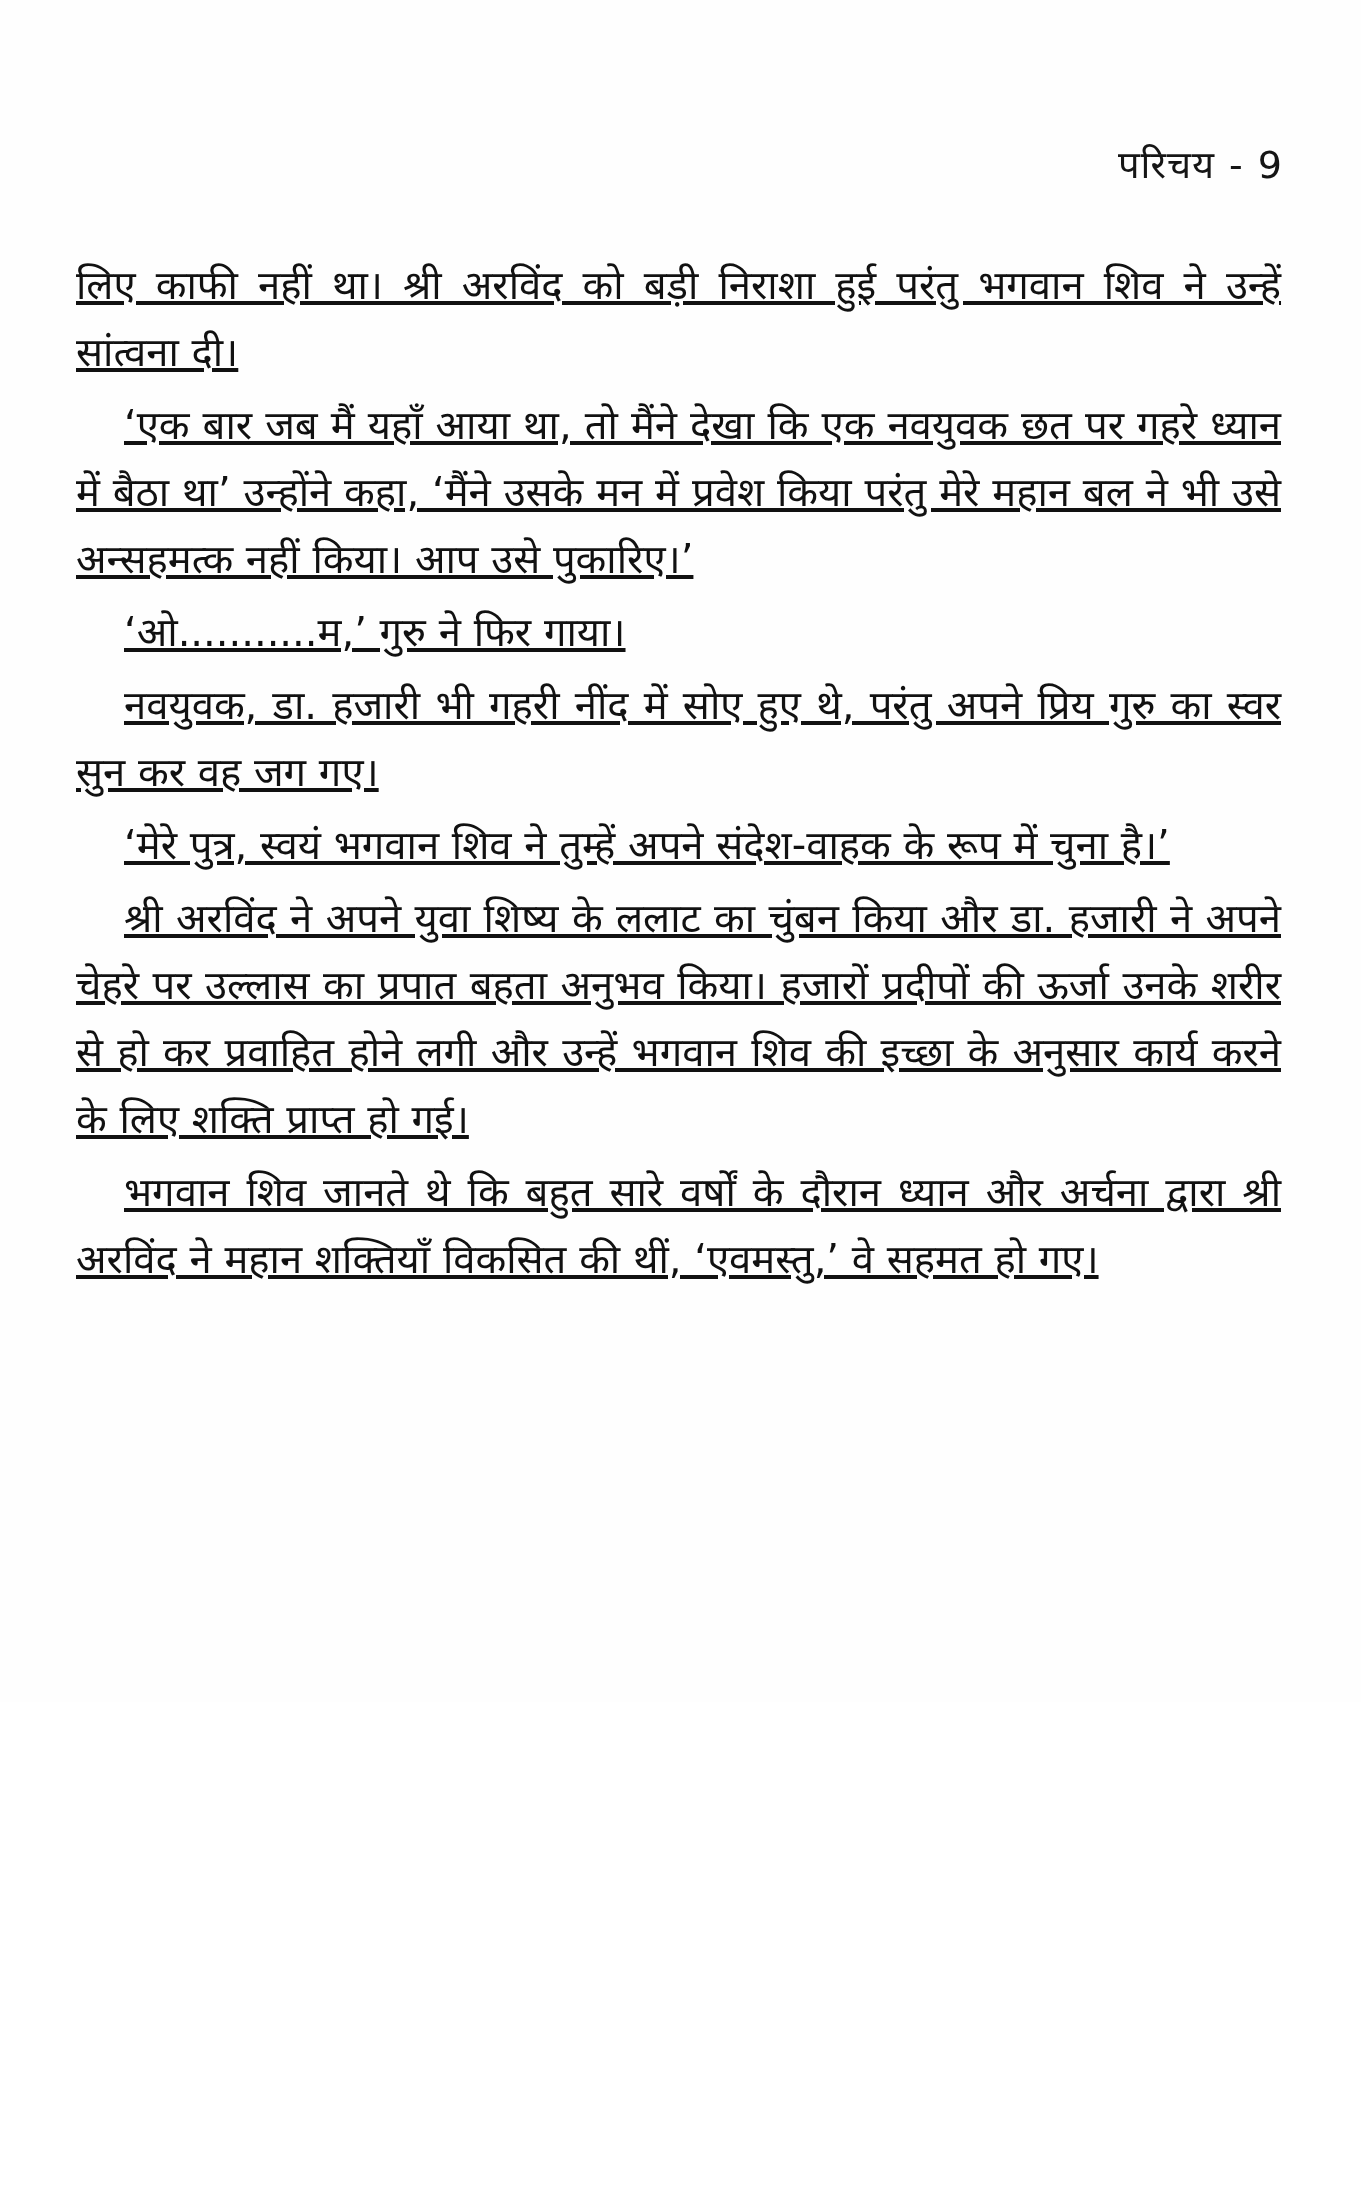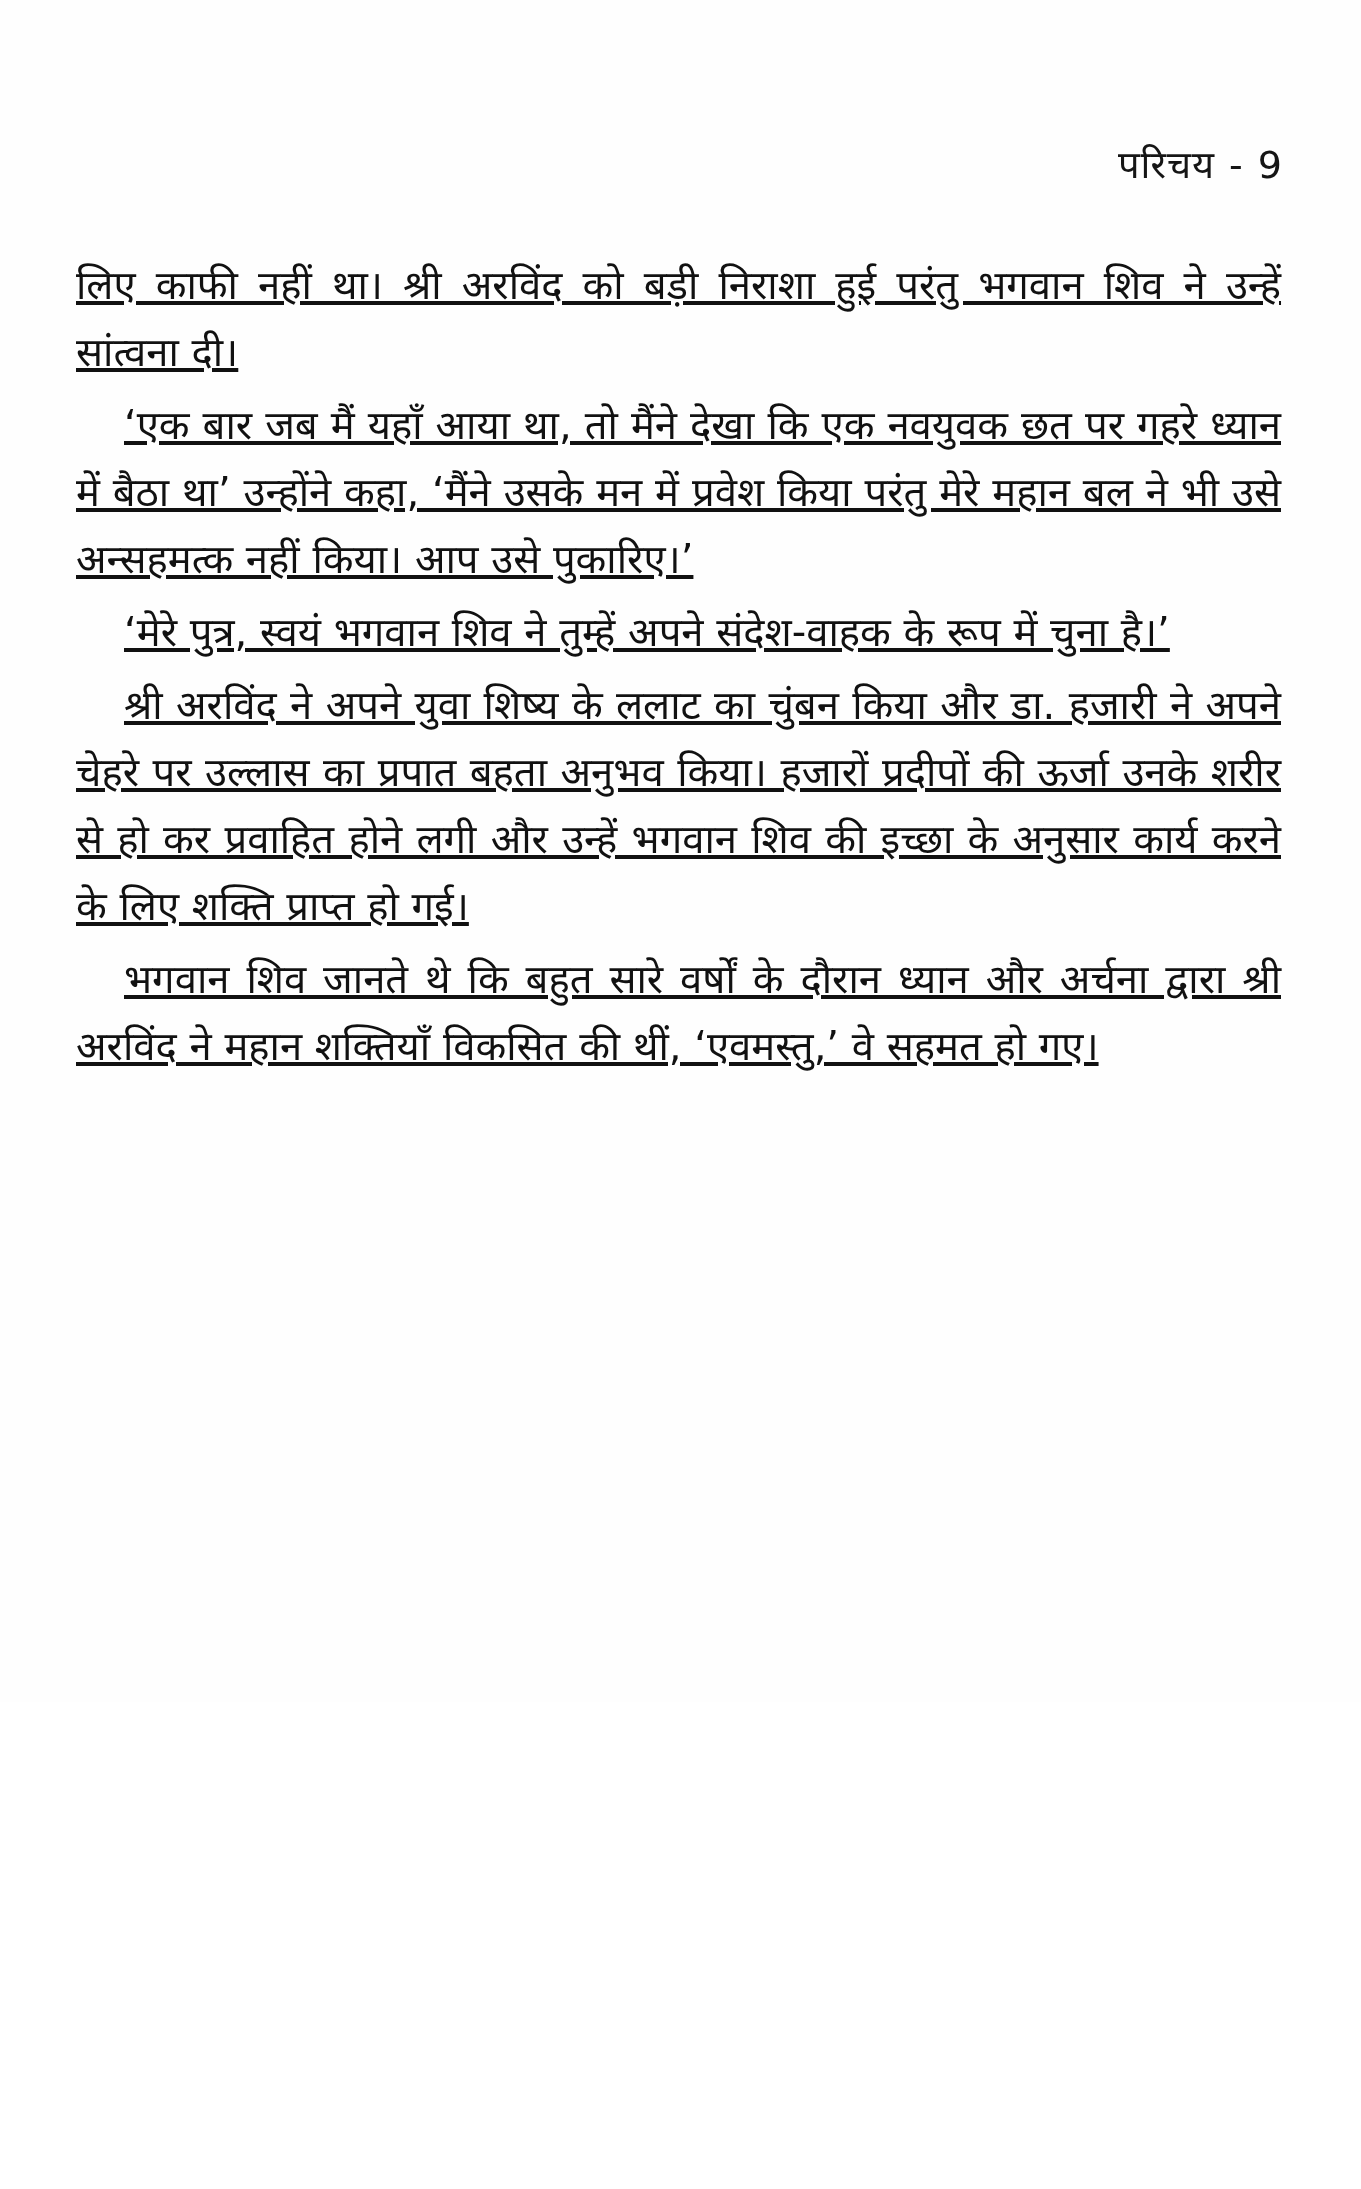--- a/index.html
+++ b/index.html
@@ -56,18 +56,20 @@
 
 <div class="page">
 
   <div class="running-head">
     <span>परिचय</span><span class="sep">-</span><span>9</span>
   </div>
 
   <div class="body-text">
     <p class="para cont">लिए काफी नहीं था। श्री अरविंद को बड़ी निराशा हुई परंतु भगवान शिव ने उन्हें सांत्वना दी।</p>
     <p class="para indent">‘एक बार जब मैं यहाँ आया था, तो मैंने देखा कि एक नवयुवक छत पर गहरे ध्यान में बैठा था’ उन्होंने कहा, ‘मैंने उसके मन में प्रवेश किया परंतु मेरे महान बल ने भी उसे अन्सहमत्क नहीं किया। आप उसे पुकारिए।’</p>
+    <p class="para indent">‘ओ...........म,’ गुरु ने फिर गाया।</p>
+    <p class="para indent">नवयुवक, डा. हजारी भी गहरी नींद में सोए हुए थे, परंतु अपने प्रिय गुरु का स्वर सुन कर वह जग गए।</p>
     <p class="para indent">‘मेरे पुत्र, स्वयं भगवान शिव ने तुम्हें अपने संदेश-वाहक के रूप में चुना है।’</p>
     <p class="para indent">श्री अरविंद ने अपने युवा शिष्य के ललाट का चुंबन किया और डा. हजारी ने अपने चेहरे पर उल्लास का प्रपात बहता अनुभव किया। हजारों प्रदीपों की ऊर्जा उनके शरीर से हो कर प्रवाहित होने लगी और उन्हें भगवान शिव की इच्छा के अनुसार कार्य करने के लिए शक्ति प्राप्त हो गई।</p>
     <p class="para indent">भगवान शिव जानते थे कि बहुत सारे वर्षों के दौरान ध्यान और अर्चना द्वारा श्री अरविंद ने महान शक्तियाँ विकसित की थीं, ‘एवमस्तु,’ वे सहमत हो गए।</p>
   </div>
 
 </div>
 
 </body></html>

